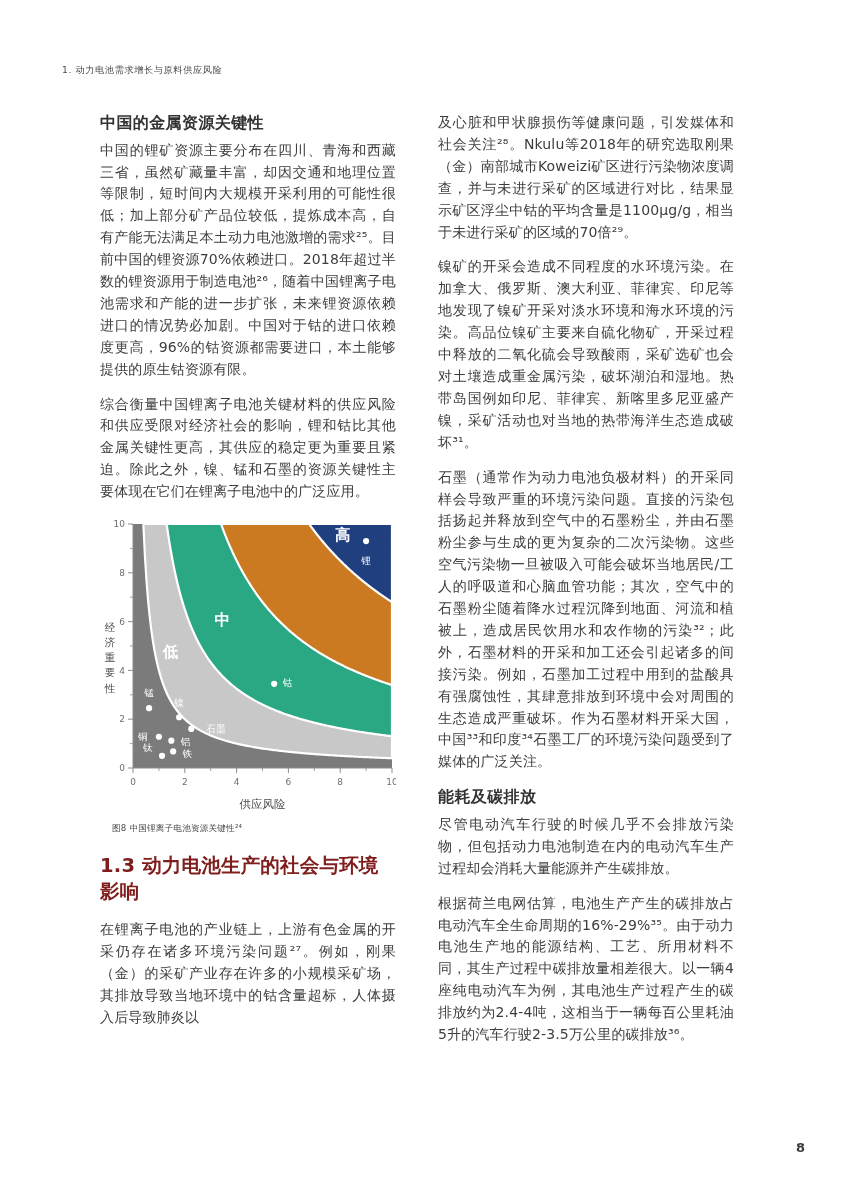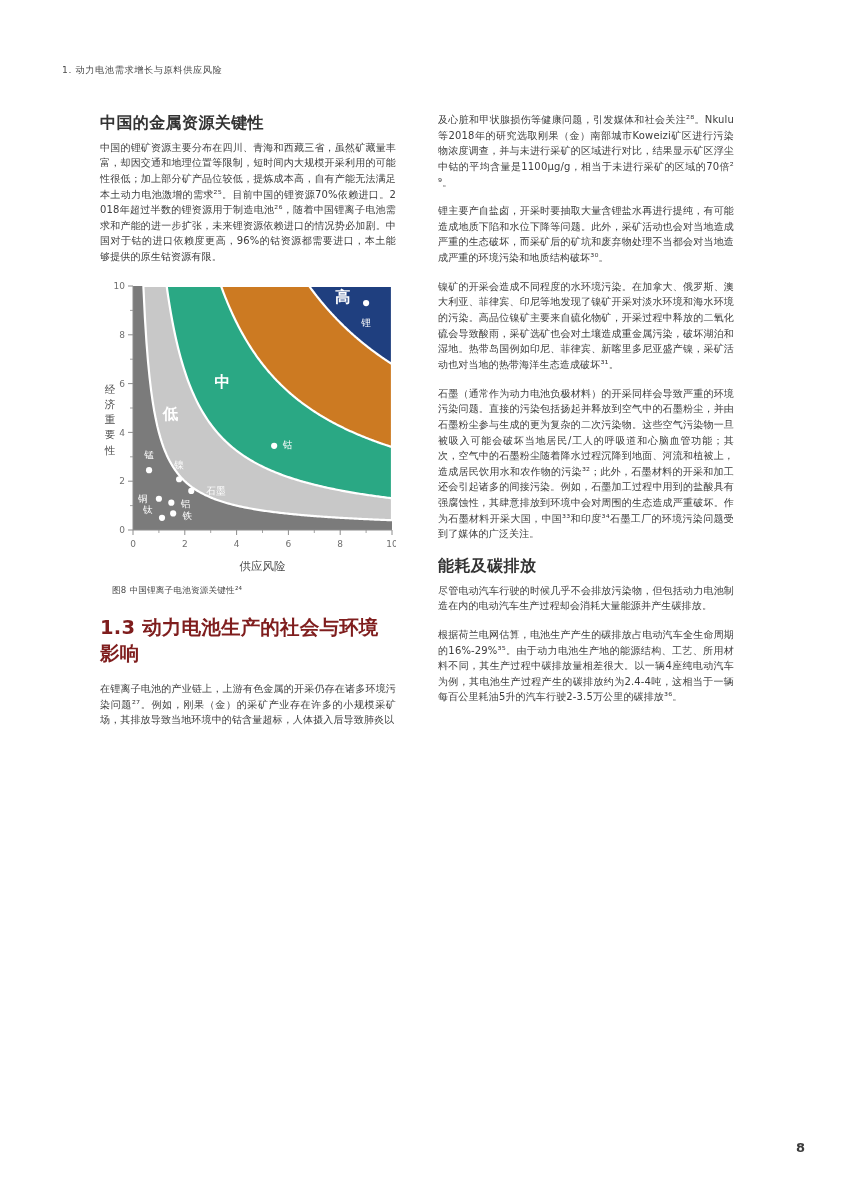--- a/index.html
+++ b/index.html
@@ -27,21 +27,21 @@
 
   h2.sub{
     font-size:16px;font-weight:bold;color:#333333;
     margin:0 0 6px 0;letter-spacing:.4px;line-height:1.35;
   }
   h1.section{
     font-size:19.5px;font-weight:bold;color:#7f1d1d;
     margin:0 0 14px 0;letter-spacing:.2px;line-height:1.34;
   }
   p.body{
-    font-size:10px;line-height:1.565;margin:0 0 13px 0;
+    font-size:14px;line-height:1.565;margin:0 0 13px 0;
     text-align:justify;text-justify:inter-ideograph;
     color:#3d3d3d;letter-spacing:.15px;
     word-break:break-all;
   }
   p.body.tight{margin-bottom:8px;}
 
   .figcaption{
     font-size:8.6px;color:#4a4a4a;margin:7px 0 0 12px;letter-spacing:.2px;
   }
 
@@ -61,20 +61,21 @@
 <div class="page">
 
   <div class="runhead">1. 动力电池需求增长与原料供应风险</div>
 
   <div class="col col-left">
 
     <h2 class="sub">中国的金属资源关键性</h2>
 
     <p class="body">中国的锂矿资源主要分布在四川、青海和西藏三省，虽然矿藏量丰富，却因交通和地理位置等限制，短时间内大规模开采利用的可能性很低；加上部分矿产品位较低，提炼成本高，自有产能无法满足本土动力电池激增的需求²⁵。目前中国的锂资源70%依赖进口。2018年超过半数的锂资源用于制造电池²⁶，随着中国锂离子电池需求和产能的进一步扩张，未来锂资源依赖进口的情况势必加剧。中国对于钴的进口依赖度更高，96%的钴资源都需要进口，本土能够提供的原生钴资源有限。</p>
 
+    <p class="body">综合衡量中国锂离子电池关键材料的供应风险和供应受限对经济社会的影响，锂和钴比其他金属关键性更高，其供应的稳定更为重要且紧迫。除此之外，镍、锰和石墨的资源关键性主要体现在它们在锂离子电池中的广泛应用。</p>
 
     <div class="figure">
       <div class="chart-wrap">
         <svg class="chart-svg" id="chart" width="296" height="300" viewBox="0 0 296 300">
             <defs>
               <clipPath id="plotclip">
                 <rect x="33" y="8" width="259" height="244"></rect>
               </clipPath>
             </defs>
             <g clip-path="url(#plotclip)">
@@ -157,21 +158,20 @@
     </div>
 
     <h1 class="section" style="margin-top:18px">1.3 动力电池生产的社会与环境影响</h1>
 
 
     <p class="body tight">在锂离子电池的产业链上，上游有色金属的开采仍存在诸多环境污染问题²⁷。例如，刚果（金）的采矿产业存在许多的小规模采矿场，其排放导致当地环境中的钴含量超标，人体摄入后导致肺炎以</p>
   </div>
 
   <div class="col col-right">
     <p class="body">及心脏和甲状腺损伤等健康问题，引发媒体和社会关注²⁸。Nkulu等2018年的研究选取刚果（金）南部城市Koweizi矿区进行污染物浓度调查，并与未进行采矿的区域进行对比，结果显示矿区浮尘中钴的平均含量是1100μg/g，相当于未进行采矿的区域的70倍²⁹。</p>
-    <p class="body">锂主要产自盐卤，开采时要抽取大量含锂盐水再进行提纯，有可能造成地质下陷和水位下降等问题。此外，采矿活动也会对当地造成严重的生态破坏，而采矿后的矿坑和废弃物处理不当都会对当地造成严重的环境污染和地质结构破坏³⁰。</p>
     <p class="body">镍矿的开采会造成不同程度的水环境污染。在加拿大、俄罗斯、澳大利亚、菲律宾、印尼等地发现了镍矿开采对淡水环境和海水环境的污染。高品位镍矿主要来自硫化物矿，开采过程中释放的二氧化硫会导致酸雨，采矿选矿也会对土壤造成重金属污染，破坏湖泊和湿地。热带岛国例如印尼、菲律宾、新喀里多尼亚盛产镍，采矿活动也对当地的热带海洋生态造成破坏³¹。</p>
     <p class="body">石墨（通常作为动力电池负极材料）的开采同样会导致严重的环境污染问题。直接的污染包括扬起并释放到空气中的石墨粉尘，并由石墨粉尘参与生成的更为复杂的二次污染物。这些空气污染物一旦被吸入可能会破坏当地居民/工人的呼吸道和心脑血管功能；其次，空气中的石墨粉尘随着降水过程沉降到地面、河流和植被上，造成居民饮用水和农作物的污染³²；此外，石墨材料的开采和加工还会引起诸多的间接污染。例如，石墨加工过程中用到的盐酸具有强腐蚀性，其肆意排放到环境中会对周围的生态造成严重破坏。作为石墨材料开采大国，中国³³和印度³⁴石墨工厂的环境污染问题受到了媒体的广泛关注。</p>
 
     <h2 class="sub" style="margin-top:7px">能耗及碳排放</h2>
 
     <p class="body">尽管电动汽车行驶的时候几乎不会排放污染物，但包括动力电池制造在内的电动汽车生产过程却会消耗大量能源并产生碳排放。</p>
     <p class="body">根据荷兰电网估算，电池生产产生的碳排放占电动汽车全生命周期的16%-29%³⁵。由于动力电池生产地的能源结构、工艺、所用材料不同，其生产过程中碳排放量相差很大。以一辆4座纯电动汽车为例，其电池生产过程产生的碳排放约为2.4-4吨，这相当于一辆每百公里耗油5升的汽车行驶2-3.5万公里的碳排放³⁶。</p>
   </div>
 
   <div class="pagenum">8</div>

